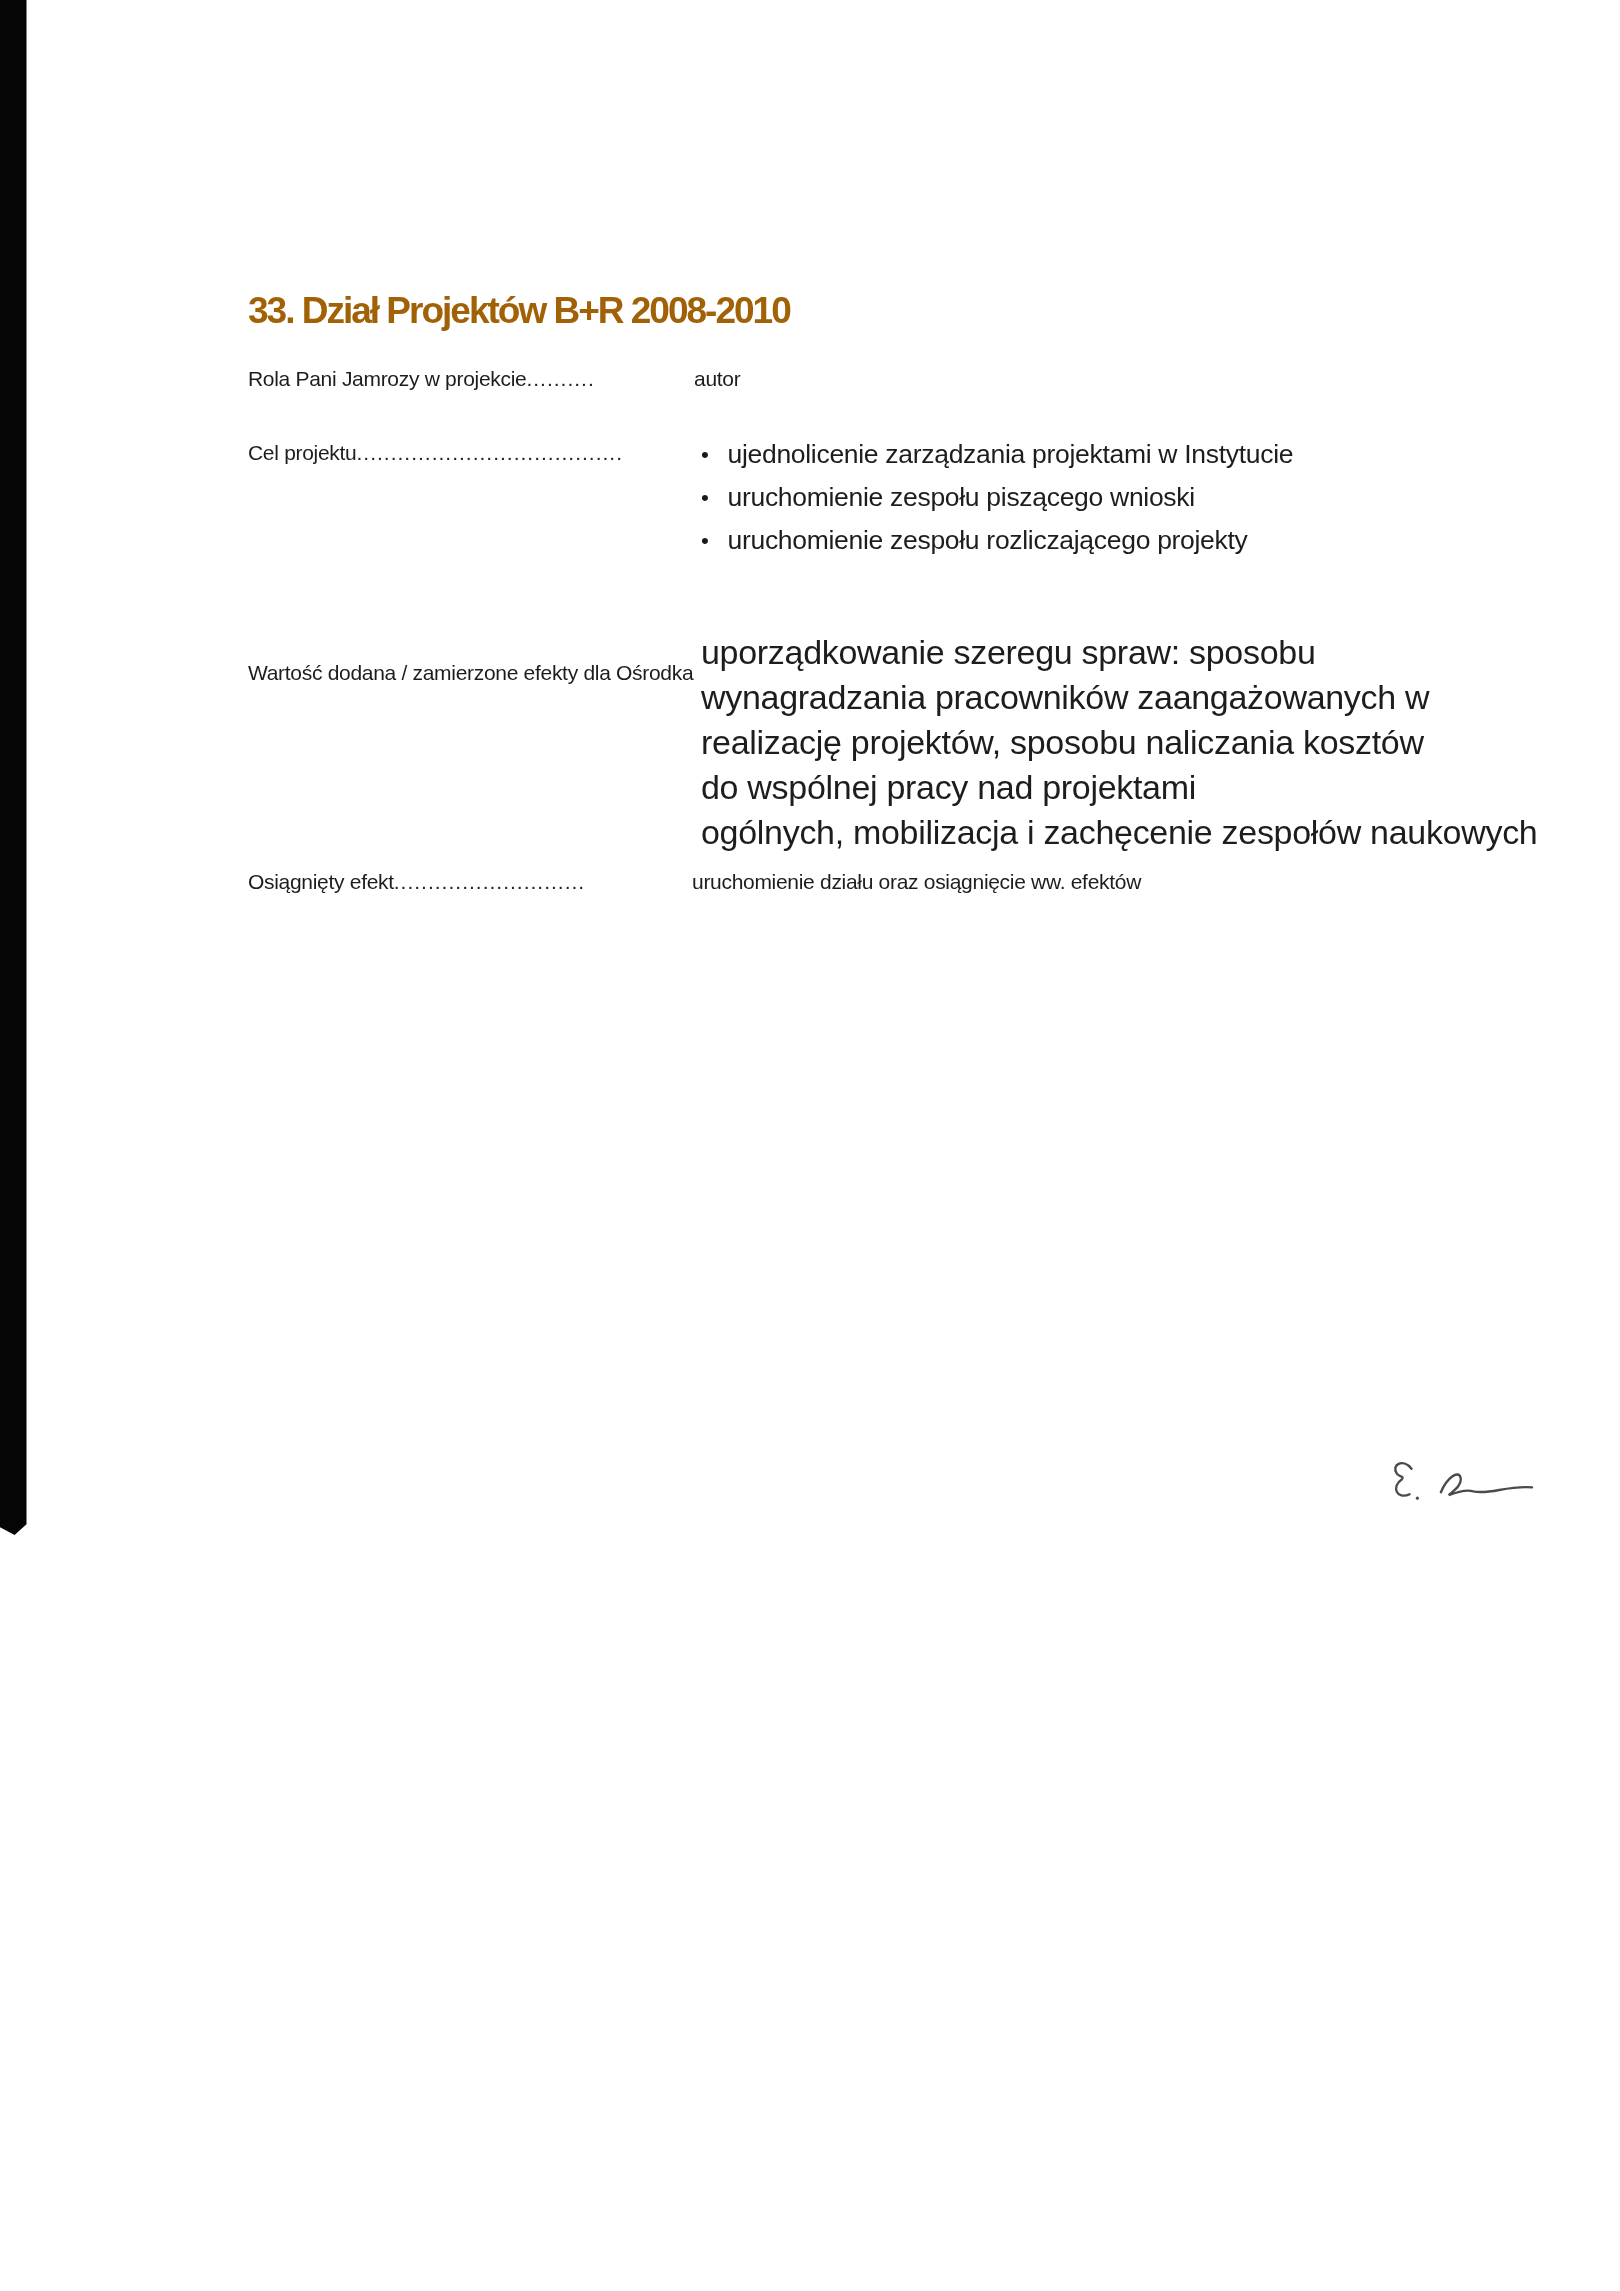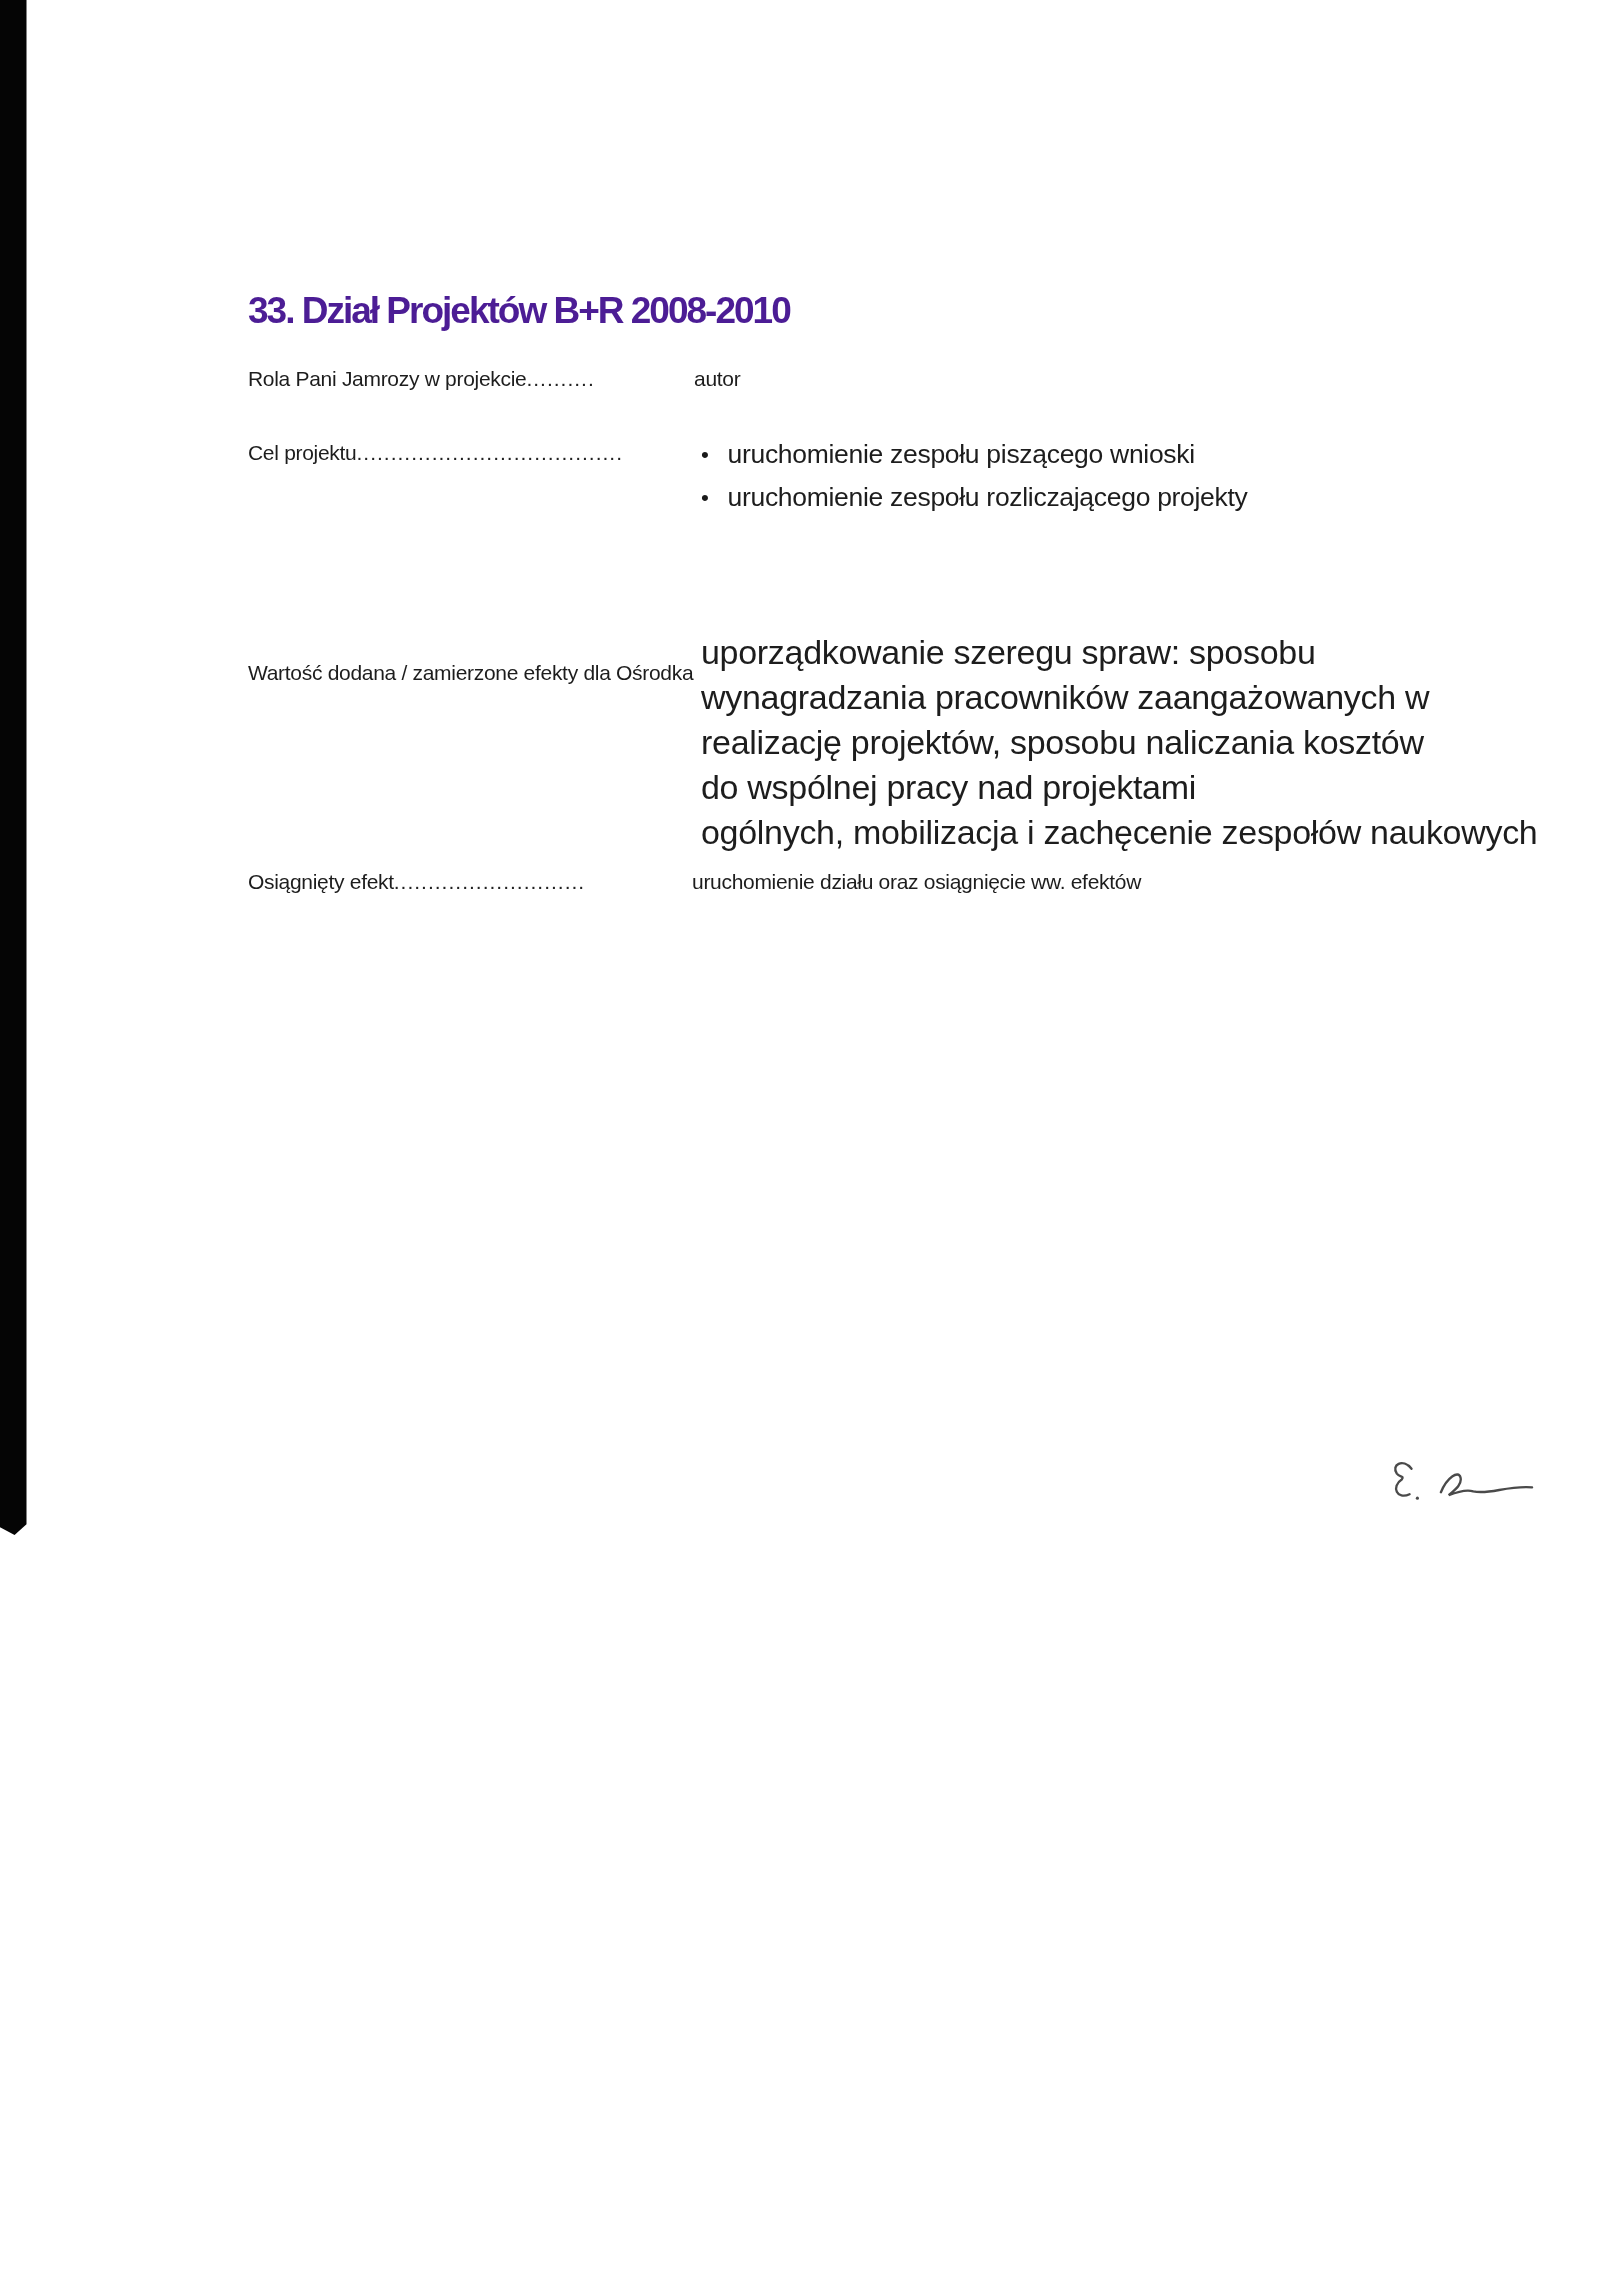--- a/index.html
+++ b/index.html
@@ -12,21 +12,21 @@
     overflow:hidden;
   }
   .abs{position:absolute;}
   .scan-bar{
     left:0;top:0;width:26.5px;height:1535px;
     background:#050505;
     clip-path:polygon(0 0,100% 0,100% 99.3%,55% 100%,0 99.5%);
   }
   .doc-title{
     left:248px;top:290px;
-    font-size:37px;font-weight:bold;color:#4c1d95;
+    font-size:37px;font-weight:bold;color:#a16207;
     letter-spacing:-2px;white-space:nowrap;margin:0;
   }
   .row-line{height:39px;line-height:39px;font-size:21px;letter-spacing:-0.3px;}
   .label-leader{
     position:absolute;left:248px;top:0;
     white-space:nowrap;overflow:hidden;height:39px;line-height:39px;
   }
   .leader{letter-spacing:1px;color:#222;}
   .value{position:absolute;top:0;white-space:nowrap;height:39px;line-height:39px;}
   .bullets{left:701px;top:433px;font-size:26.5px;letter-spacing:-0.3px;}
@@ -56,20 +56,23 @@
     <span class="value" style="left:694px">autor</span>
   </div>
 
   <div class="abs row-line row-cel">
     <div class="label-leader" style="width:451px">
       <span>Cel projektu</span><span class="leader">.......................................</span>
     </div>
   </div>
   <div class="abs bullets">
     <div class="bullet-line">
+      <span class="bullet-glyph">•</span><span>ujednolicenie zarządzania projektami w Instytucie</span>
+    </div>
+    <div class="bullet-line">
       <span class="bullet-glyph">•</span><span>uruchomienie zespołu piszącego wnioski</span>
     </div>
     <div class="bullet-line">
       <span class="bullet-glyph">•</span><span>uruchomienie zespołu rozliczającego projekty</span>
     </div>
   </div>
 
   <div class="abs row-line row-wartosc">
     <div class="label-leader" style="width:882px">
       <span>Wartość dodana / zamierzone efekty dla Ośrodka</span>

